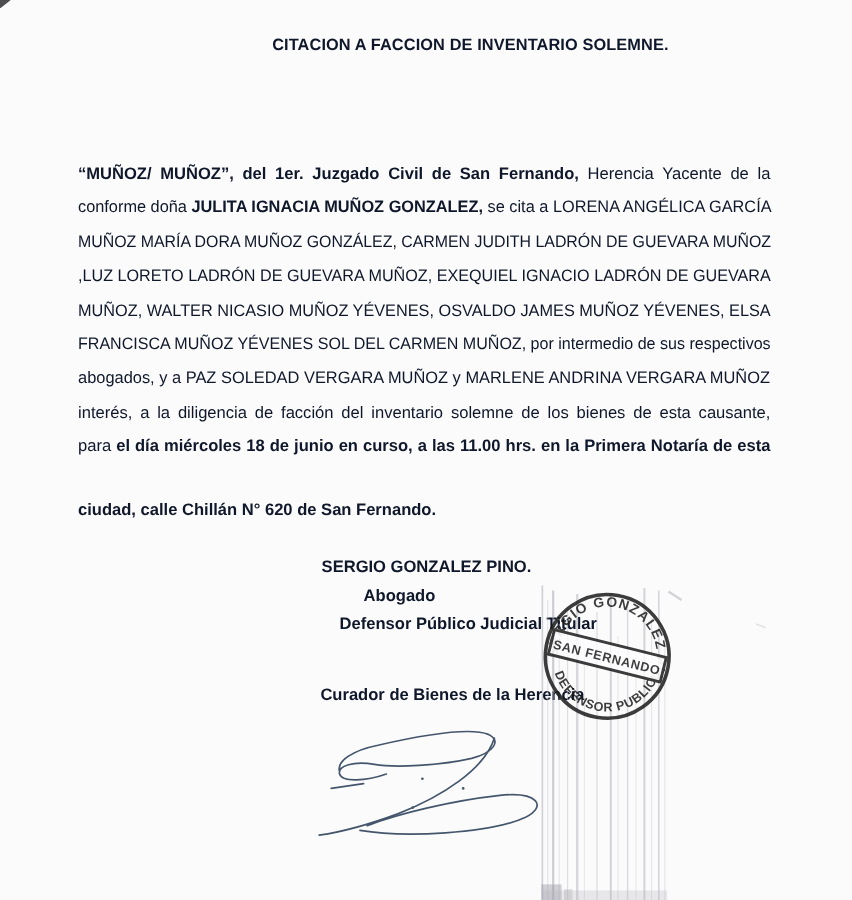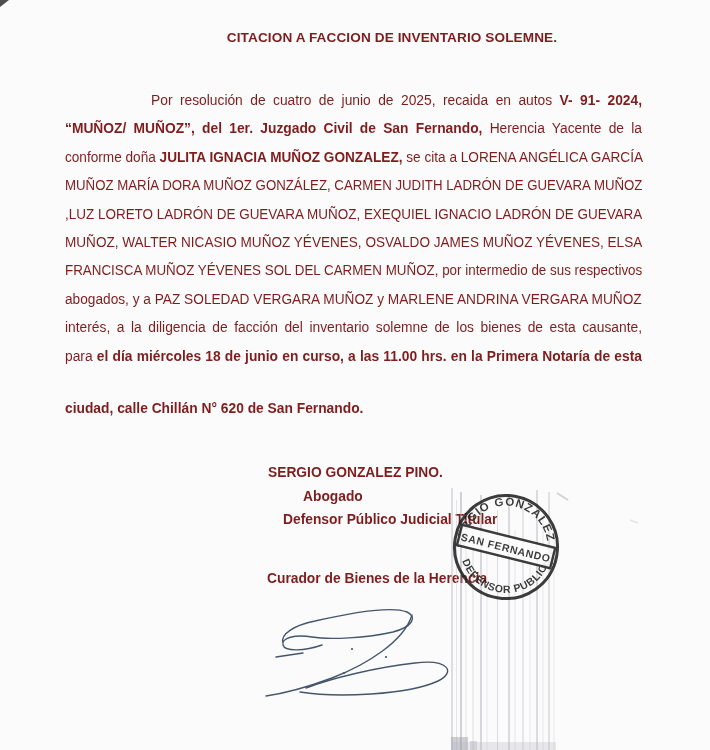--- a/index.html
+++ b/index.html
@@ -43,29 +43,28 @@
   .sig-role2{left:283px;top:512px;}
   .sig-role3{left:267px;top:571px;}
   .layer{position:absolute;left:0;top:0;pointer-events:none;}
   .stamp-svg{position:absolute;left:444px;top:485px;pointer-events:none;}
   .stamp-ink{fill:var(--stamp-ink,#1d1d1d);}
   .stamp-stroke{stroke:var(--stamp-ink,#1d1d1d);}
 </style>
 </head>
 <body>
 
-<div class="page" style="background: rgb(251, 251, 252); color: #7f1d1d;">
+<div class="page" style="background: rgb(251, 251, 252); color: #0f172a;">
 
   <div class="corner-speck"></div>
 
   <h1 class="title">CITACION A FACCION DE INVENTARIO SOLEMNE.</h1>
 
   <div class="body">
-      <div class="body-line indent" style="white-space: normal;"><span>Por resolución   de  cuatro de junio de 2025, recaida en autos  </span><span class="b">V- 91- 2024,</span></div>
-      <div class="body-line" style="white-space: normal;"><span class="b">“MUÑOZ/ MUÑOZ”, del  1er.   Juzgado Civil de San Fernando,</span><span>  Herencia Yacente de la</span></div>
+      <div class="body-line" style="white-space: normal; margin-top: 44px;"><span class="b">“MUÑOZ/ MUÑOZ”, del  1er.   Juzgado Civil de San Fernando,</span><span>  Herencia Yacente de la</span></div>
       <div class="body-line" style="white-space: nowrap; transform-origin: 0px 50%; transform: scaleX(0.986325);"><span>conforme doña </span><span class="b">JULITA IGNACIA MUÑOZ GONZALEZ,</span><span> se  cita a LORENA ANGÉLICA GARCÍA</span></div>
       <div class="body-line" style="white-space: nowrap; transform-origin: 0px 50%; transform: scaleX(0.960067);"><span>MUÑOZ MARÍA DORA MUÑOZ GONZÁLEZ, CARMEN JUDITH LADRÓN DE GUEVARA MUÑOZ</span></div>
       <div class="body-line" style="white-space: nowrap; transform-origin: 0px 50%; transform: scaleX(0.976311);"><span>,LUZ LORETO LADRÓN DE GUEVARA MUÑOZ, EXEQUIEL IGNACIO LADRÓN DE GUEVARA</span></div>
       <div class="body-line" style="white-space: nowrap; transform-origin: 0px 50%; transform: scaleX(0.982964);"><span>MUÑOZ,  WALTER NICASIO MUÑOZ YÉVENES, OSVALDO JAMES MUÑOZ YÉVENES, ELSA</span></div>
       <div class="body-line" style="white-space: nowrap; transform-origin: 0px 50%; transform: scaleX(0.969748);"><span>FRANCISCA MUÑOZ YÉVENES SOL DEL CARMEN MUÑOZ, por intermedio de sus respectivos</span></div>
       <div class="body-line" style="white-space: nowrap; transform-origin: 0px 50%; transform: scaleX(0.991409);"><span>abogados,  y a PAZ  SOLEDAD VERGARA MUÑOZ y  MARLENE ANDRINA VERGARA MUÑOZ</span></div>
       <div class="body-line" style="white-space: normal;"><span>interés, a la diligencia de  facción del inventario solemne  de  los bienes de esta causante,</span></div>
       <div class="body-line" style="white-space: normal;"><span>para </span><span class="b">el día  miércoles  18  de junio en curso, a las 11.00 hrs. en  la Primera Notaría de esta</span></div>
       <div class="body-line no-just" style="white-space: normal;"><span class="b">ciudad, calle Chillán  N° 620 de San Fernando.</span></div>
     </div>

